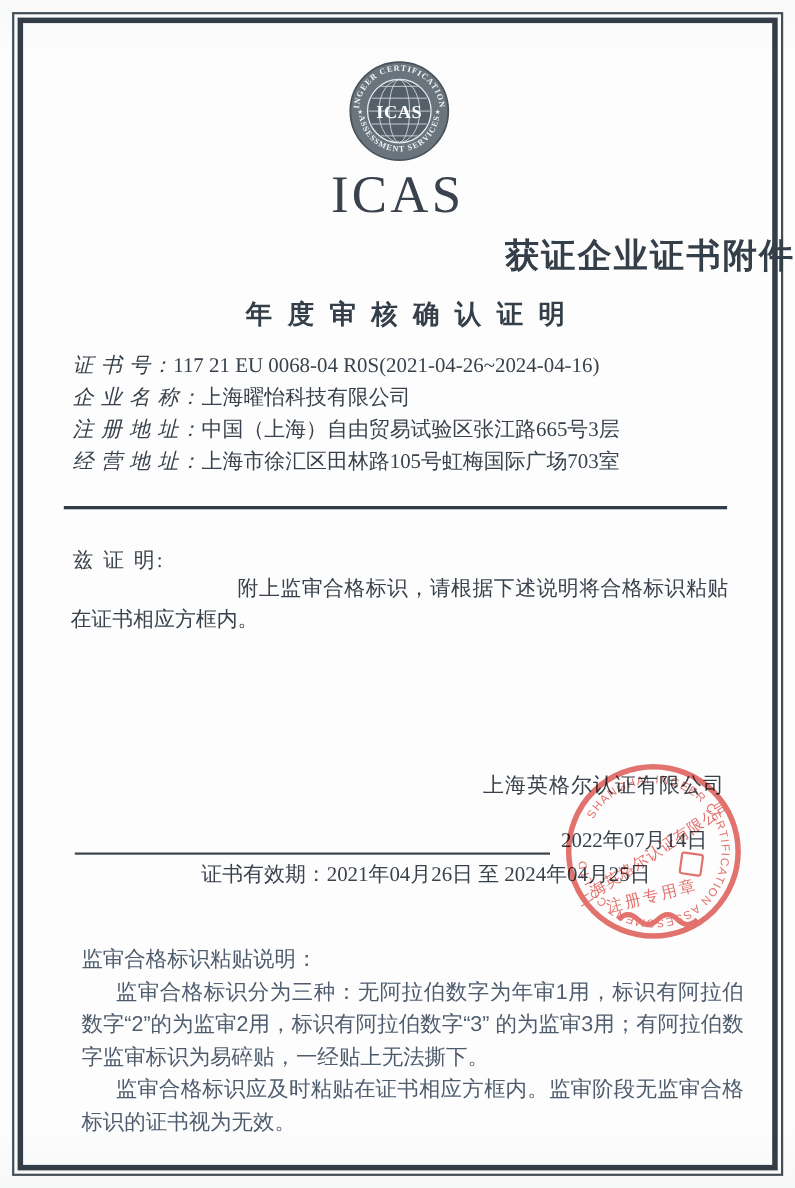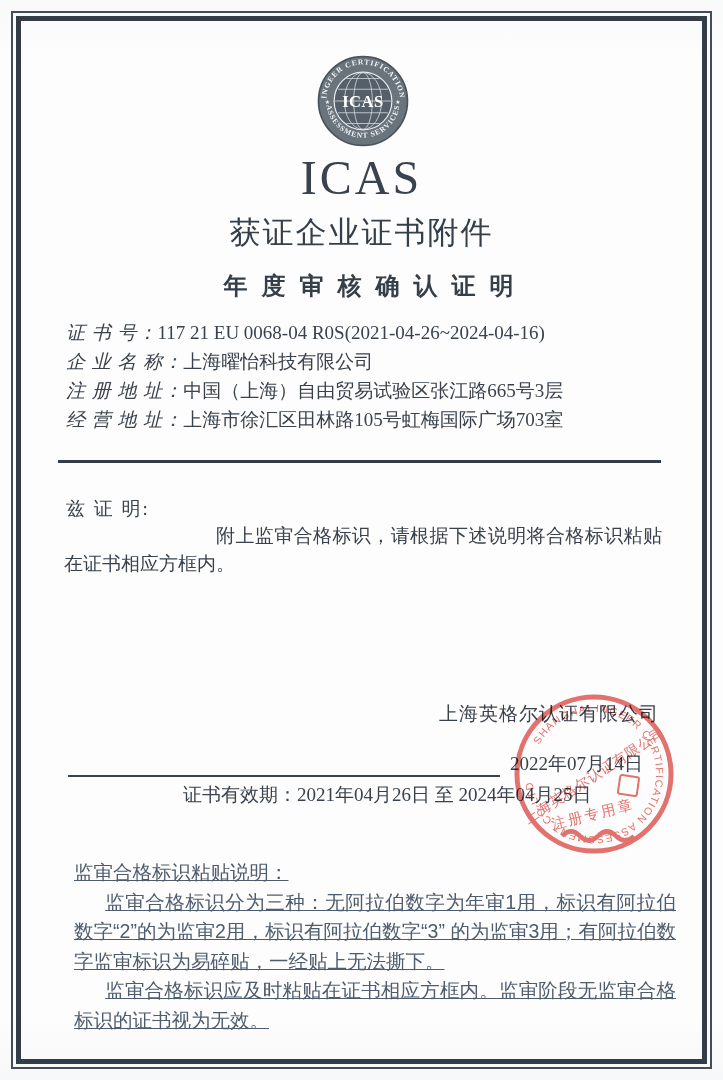--- a/index.html
+++ b/index.html
@@ -11,22 +11,22 @@
   .scan-tint{position:absolute;inset:0;pointer-events:none;
     background:linear-gradient(180deg,rgba(210,215,220,.10),rgba(255,255,255,0) 6%,rgba(255,255,255,0) 94%,rgba(205,210,215,.12));}
   
   .frame-outer{position:absolute;inset:11px;border:2px solid #434d57;}
   .frame-inner{position:absolute;inset:3px;border:5px solid #333d47;}
   
   .logo{position:absolute;left:316px;top:54px;width:94px;height:94px;}
   
   .title{position:absolute;left:0;top:150px;width:100%;text-align:center;
     font-size:48px;letter-spacing:3px;color:#3a434d;}
-  .subtitle{position:absolute;left:0;top:212px;width:100%;text-align:center;
-    font-size:31px;font-weight:normal;letter-spacing:2px;color:#353f49;}
+  .subtitle{position:absolute;left:0;top:212px;width:100%;text-align:right;
+    font-size:31px;font-weight:bold;letter-spacing:2px;color:#353f49;}
   .subtitle2{position:absolute;left:14px;top:270px;width:100%;text-align:center;
     font-size:24px;font-weight:bold;letter-spacing:14px;color:#353f49;}
   
   .fields{position:absolute;left:66px;top:318px;font-size:19px;line-height:29px;}
   .field-row .lbl{letter-spacing:1px;font-style:italic;}
   
   .rule-thick{position:absolute;left:58px;top:460px;width:603px;height:3px;background:#333d47;}
   .rule-sign{position:absolute;left:68px;top:775px;width:432px;height:2px;background:#39434d;}
   
   .decl-heading{position:absolute;left:66px;top:496px;font-size:19px;letter-spacing:2px;}
@@ -37,21 +37,21 @@
   .issuer{position:absolute;top:701px;right:64px;font-size:19px;letter-spacing:1px;}
   .issue-date{position:absolute;top:751px;right:80px;font-size:19px;}
   .validity{position:absolute;left:183px;top:782px;font-size:19px;}
   
   .stamp{position:absolute;left:506px;top:686px;width:176px;height:176px;
     opacity:.82;mix-blend-mode:multiply;}
   
   .notes{position:absolute;left:74px;top:858px;width:602px;
     font-family:"Liberation Sans","DejaVu Sans",sans-serif;
     font-size:19.5px;line-height:29.5px;color:#4e5c6e;text-align:justify;}
-  .notes p{margin:0;text-indent:1.6em;text-decoration:underline;}
+  .notes p{margin:0;text-indent:1.6em;}
   .notes .notes-heading{text-indent:0;}
 </style>
 </head>
 <body>
 
 <div class="page">
   <div class="scan-tint"></div>
 
   <div class="frame-outer">
     <div class="frame-inner"></div>

